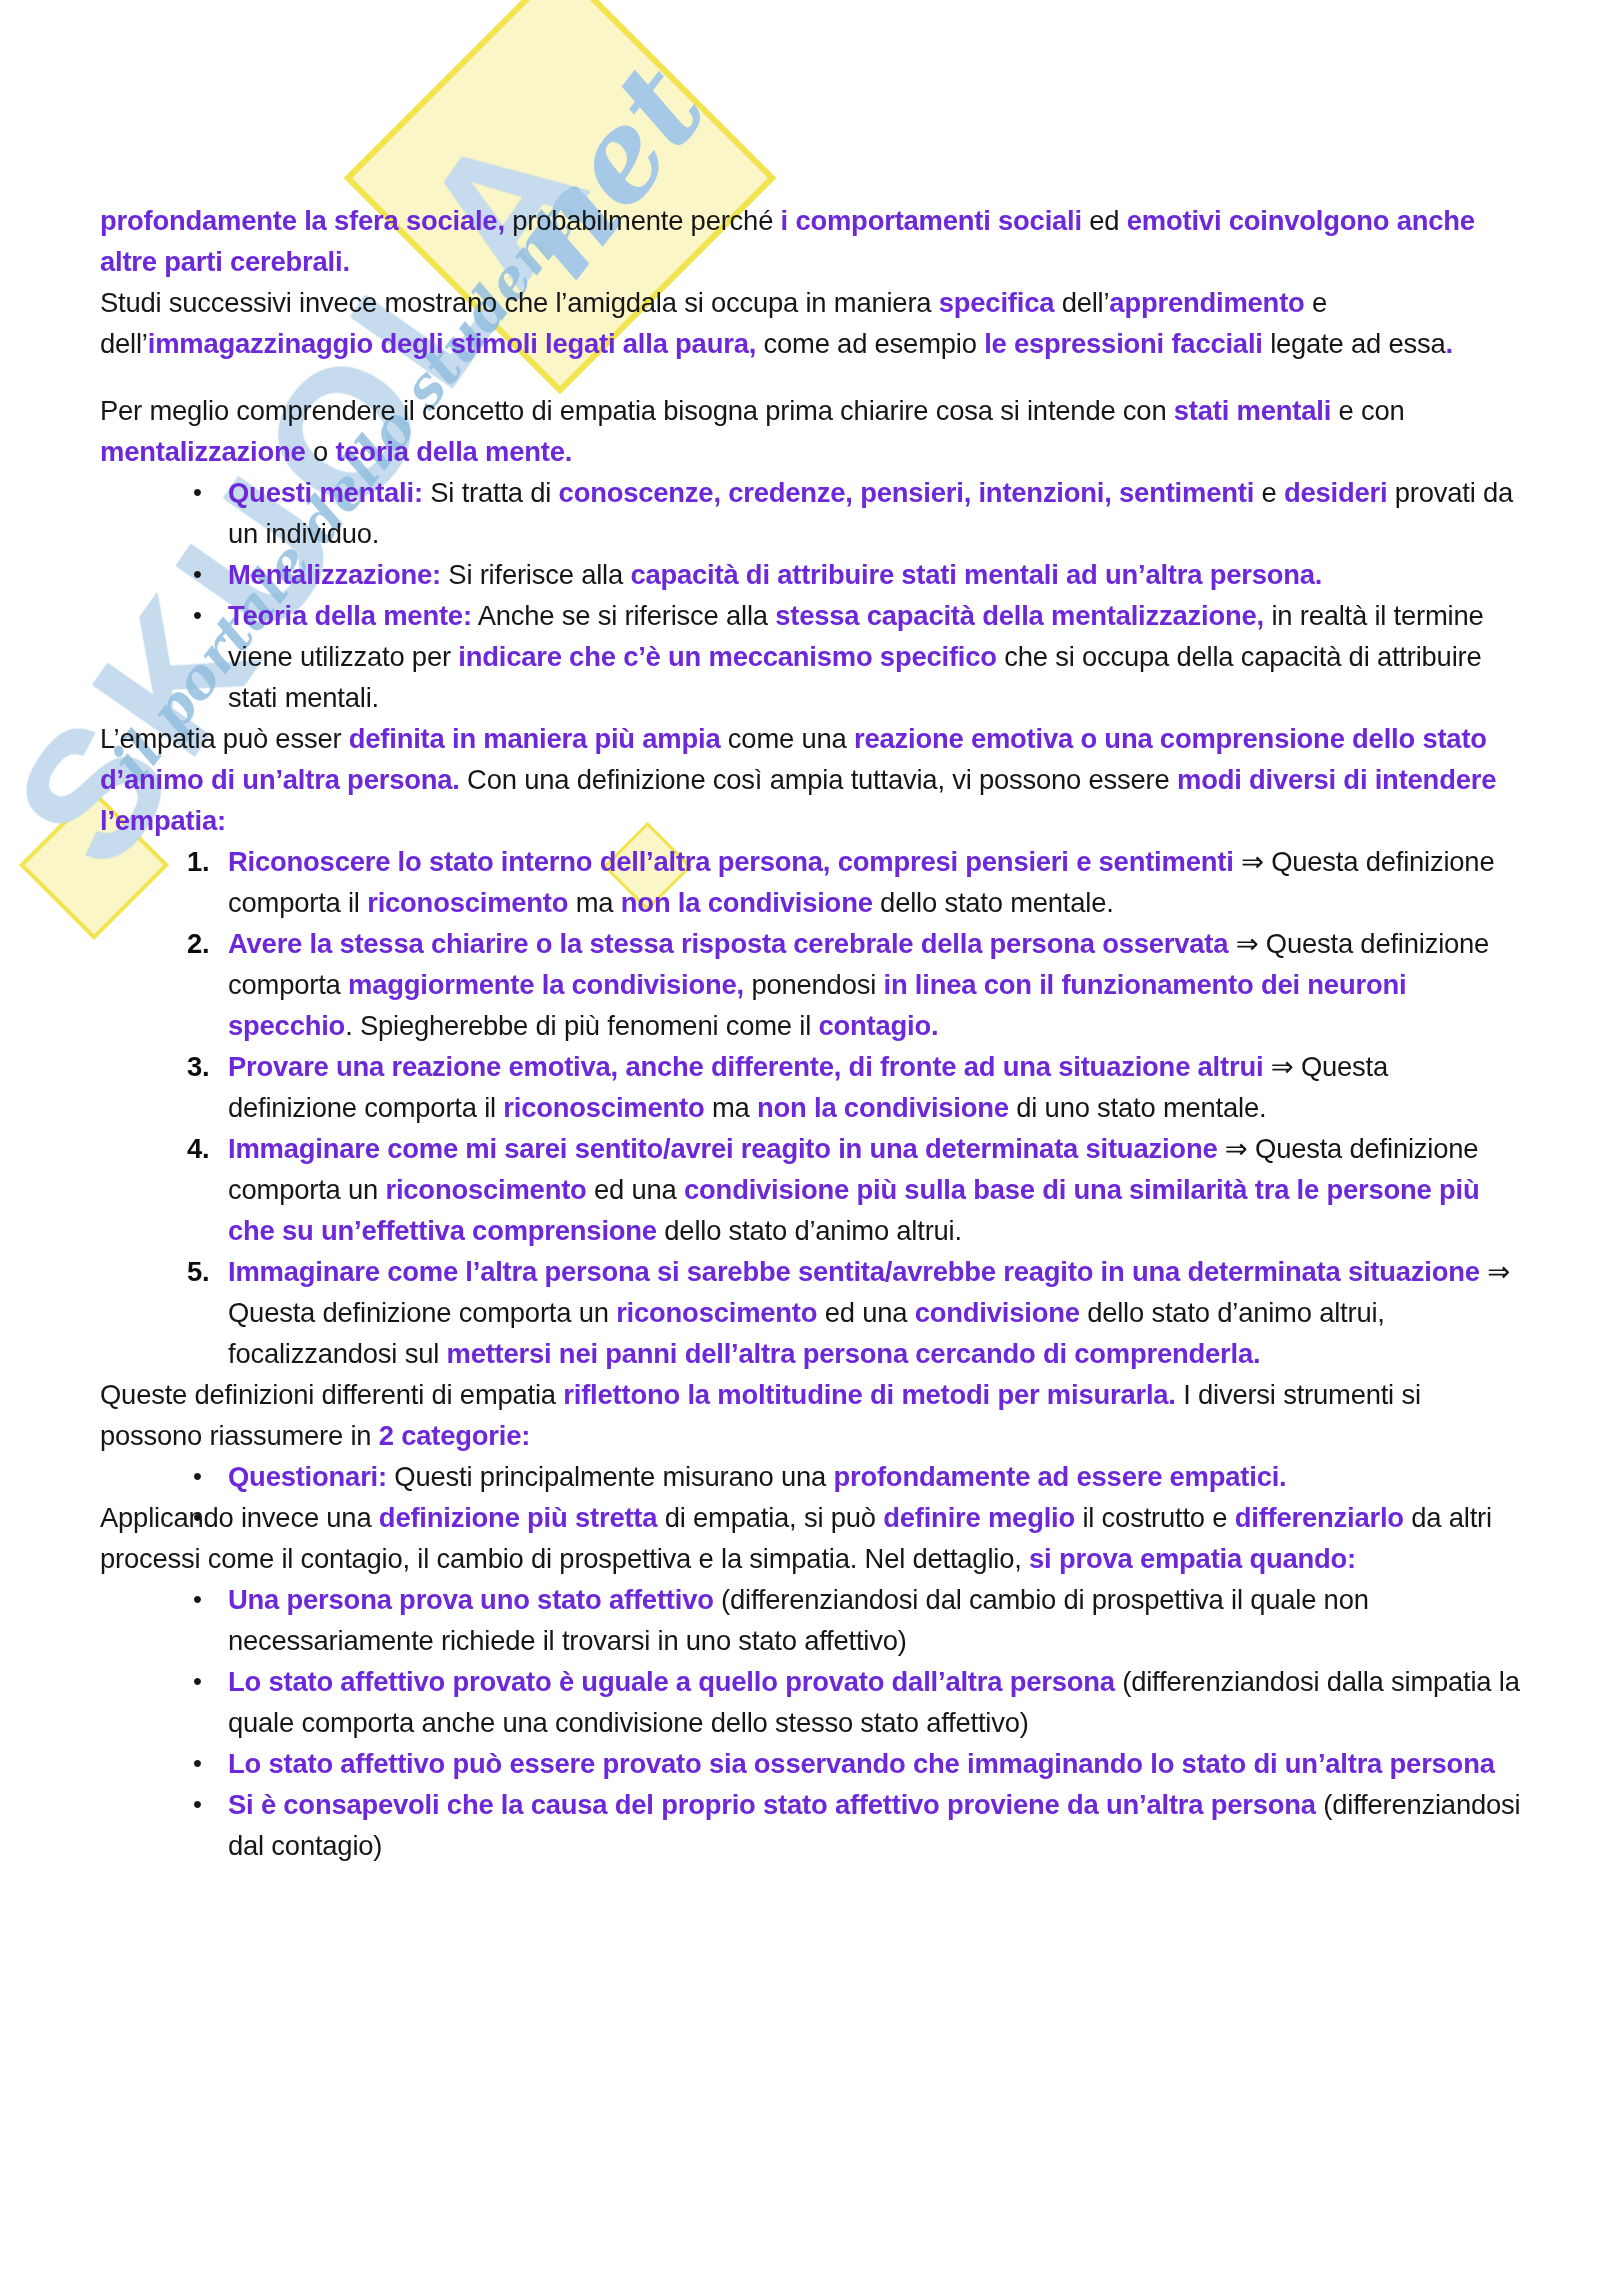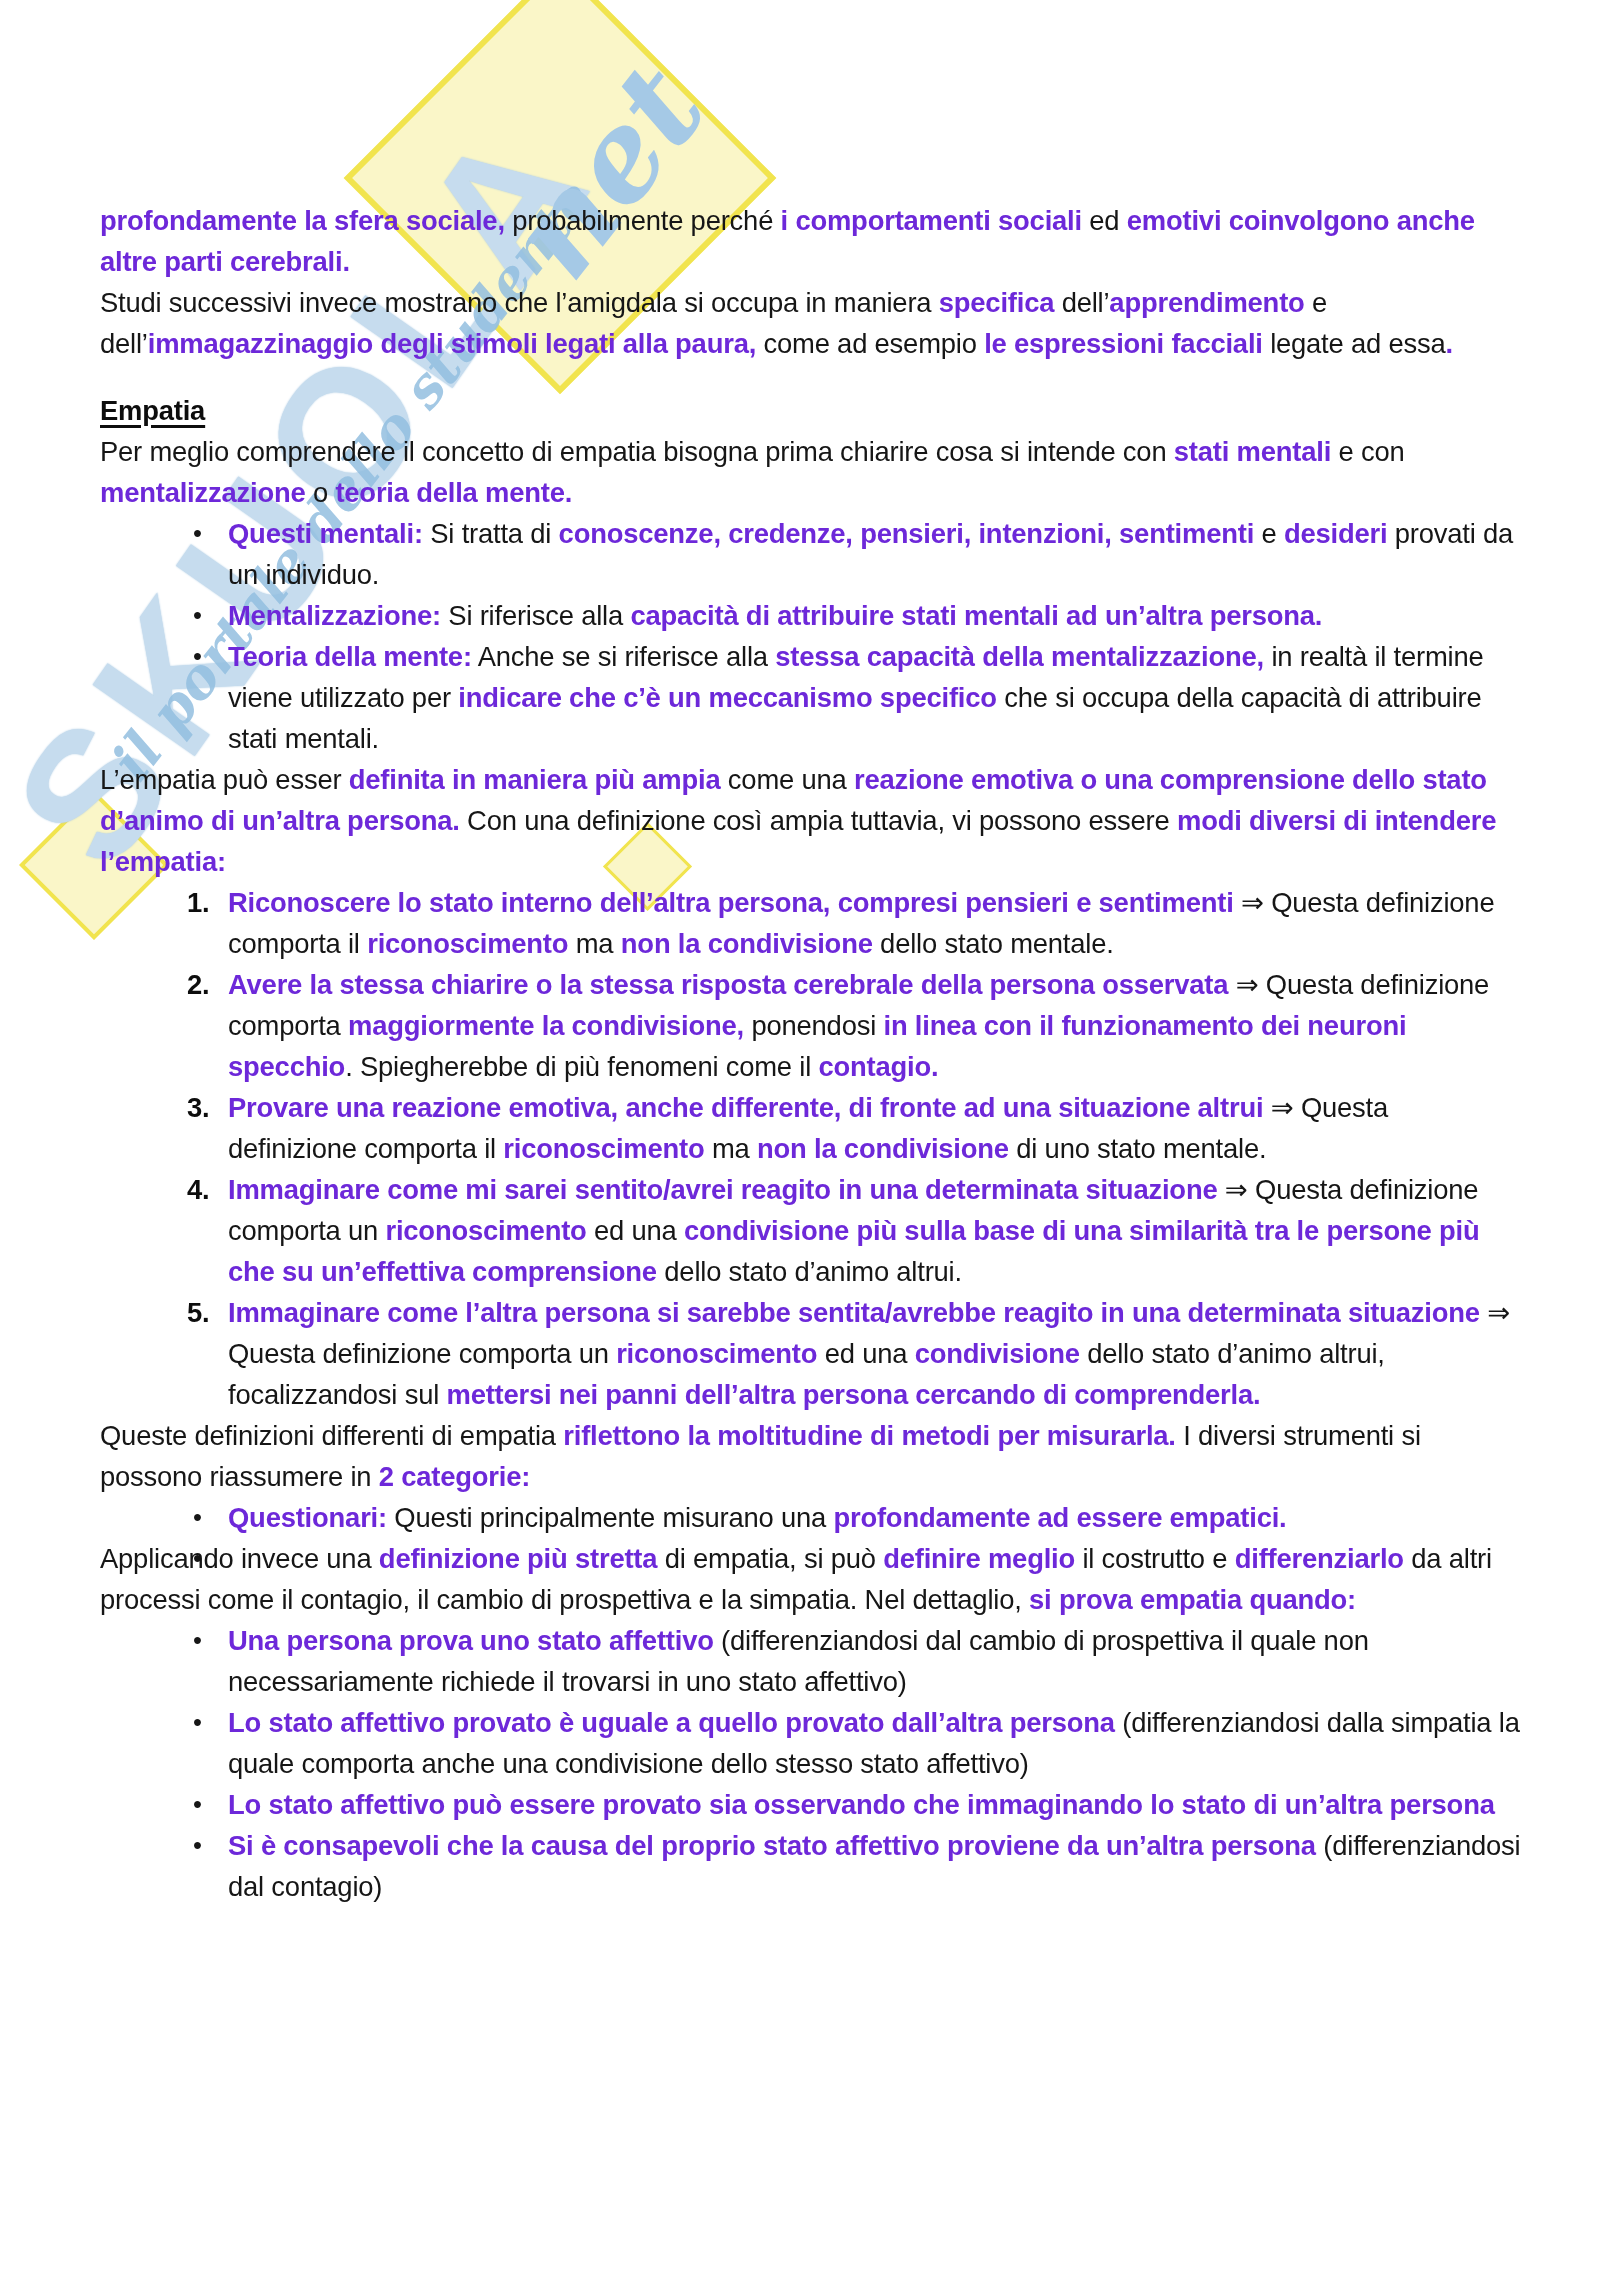--- a/index.html
+++ b/index.html
@@ -80,23 +80,20 @@
     <div class="wm-net">net</div>
   </div>
 
   <div class="content">
 
     <p><b>profondamente la sfera sociale, </b><span>probabilmente perché </span><b>i comportamenti sociali</b><span> ed </span><b>emotivi coinvolgono anche altre parti cerebrali.</b></p>
     <p><span>Studi successivi invece mostrano che l’amigdala si occupa in maniera </span><b>specifica</b><span> dell’</span><b>apprendimento</b><span> e dell’</span><b>immagazzinaggio degli stimoli legati alla paura,</b><span> come ad esempio </span><b>le espressioni facciali</b><span> legate ad essa</span><b>.</b></p>
 
     <div class="gap"></div>
 
-    <div>
-      <h2 class="heading">Empatia</h2>
-    </div>
 
     <p><span>Per meglio comprendere il concetto di empatia bisogna prima chiarire cosa si intende con </span><b>stati mentali</b><span> e con </span><b>mentalizzazione</b><span> o </span><b>teoria della mente.</b></p>
 
     <div class="li bul">
       <span class="marker">•</span>
       <span><b>Questi mentali:</b><span> Si tratta di </span><b>conoscenze, credenze, pensieri, intenzioni, sentimenti</b><span> e </span><b>desideri</b><span> provati da un individuo.</span></span>
     </div>
     <div class="li bul">
       <span class="marker">•</span>
       <span><b>Mentalizzazione:</b><span> Si riferisce alla </span><b>capacità di attribuire stati mentali ad un’altra persona.</b></span>

